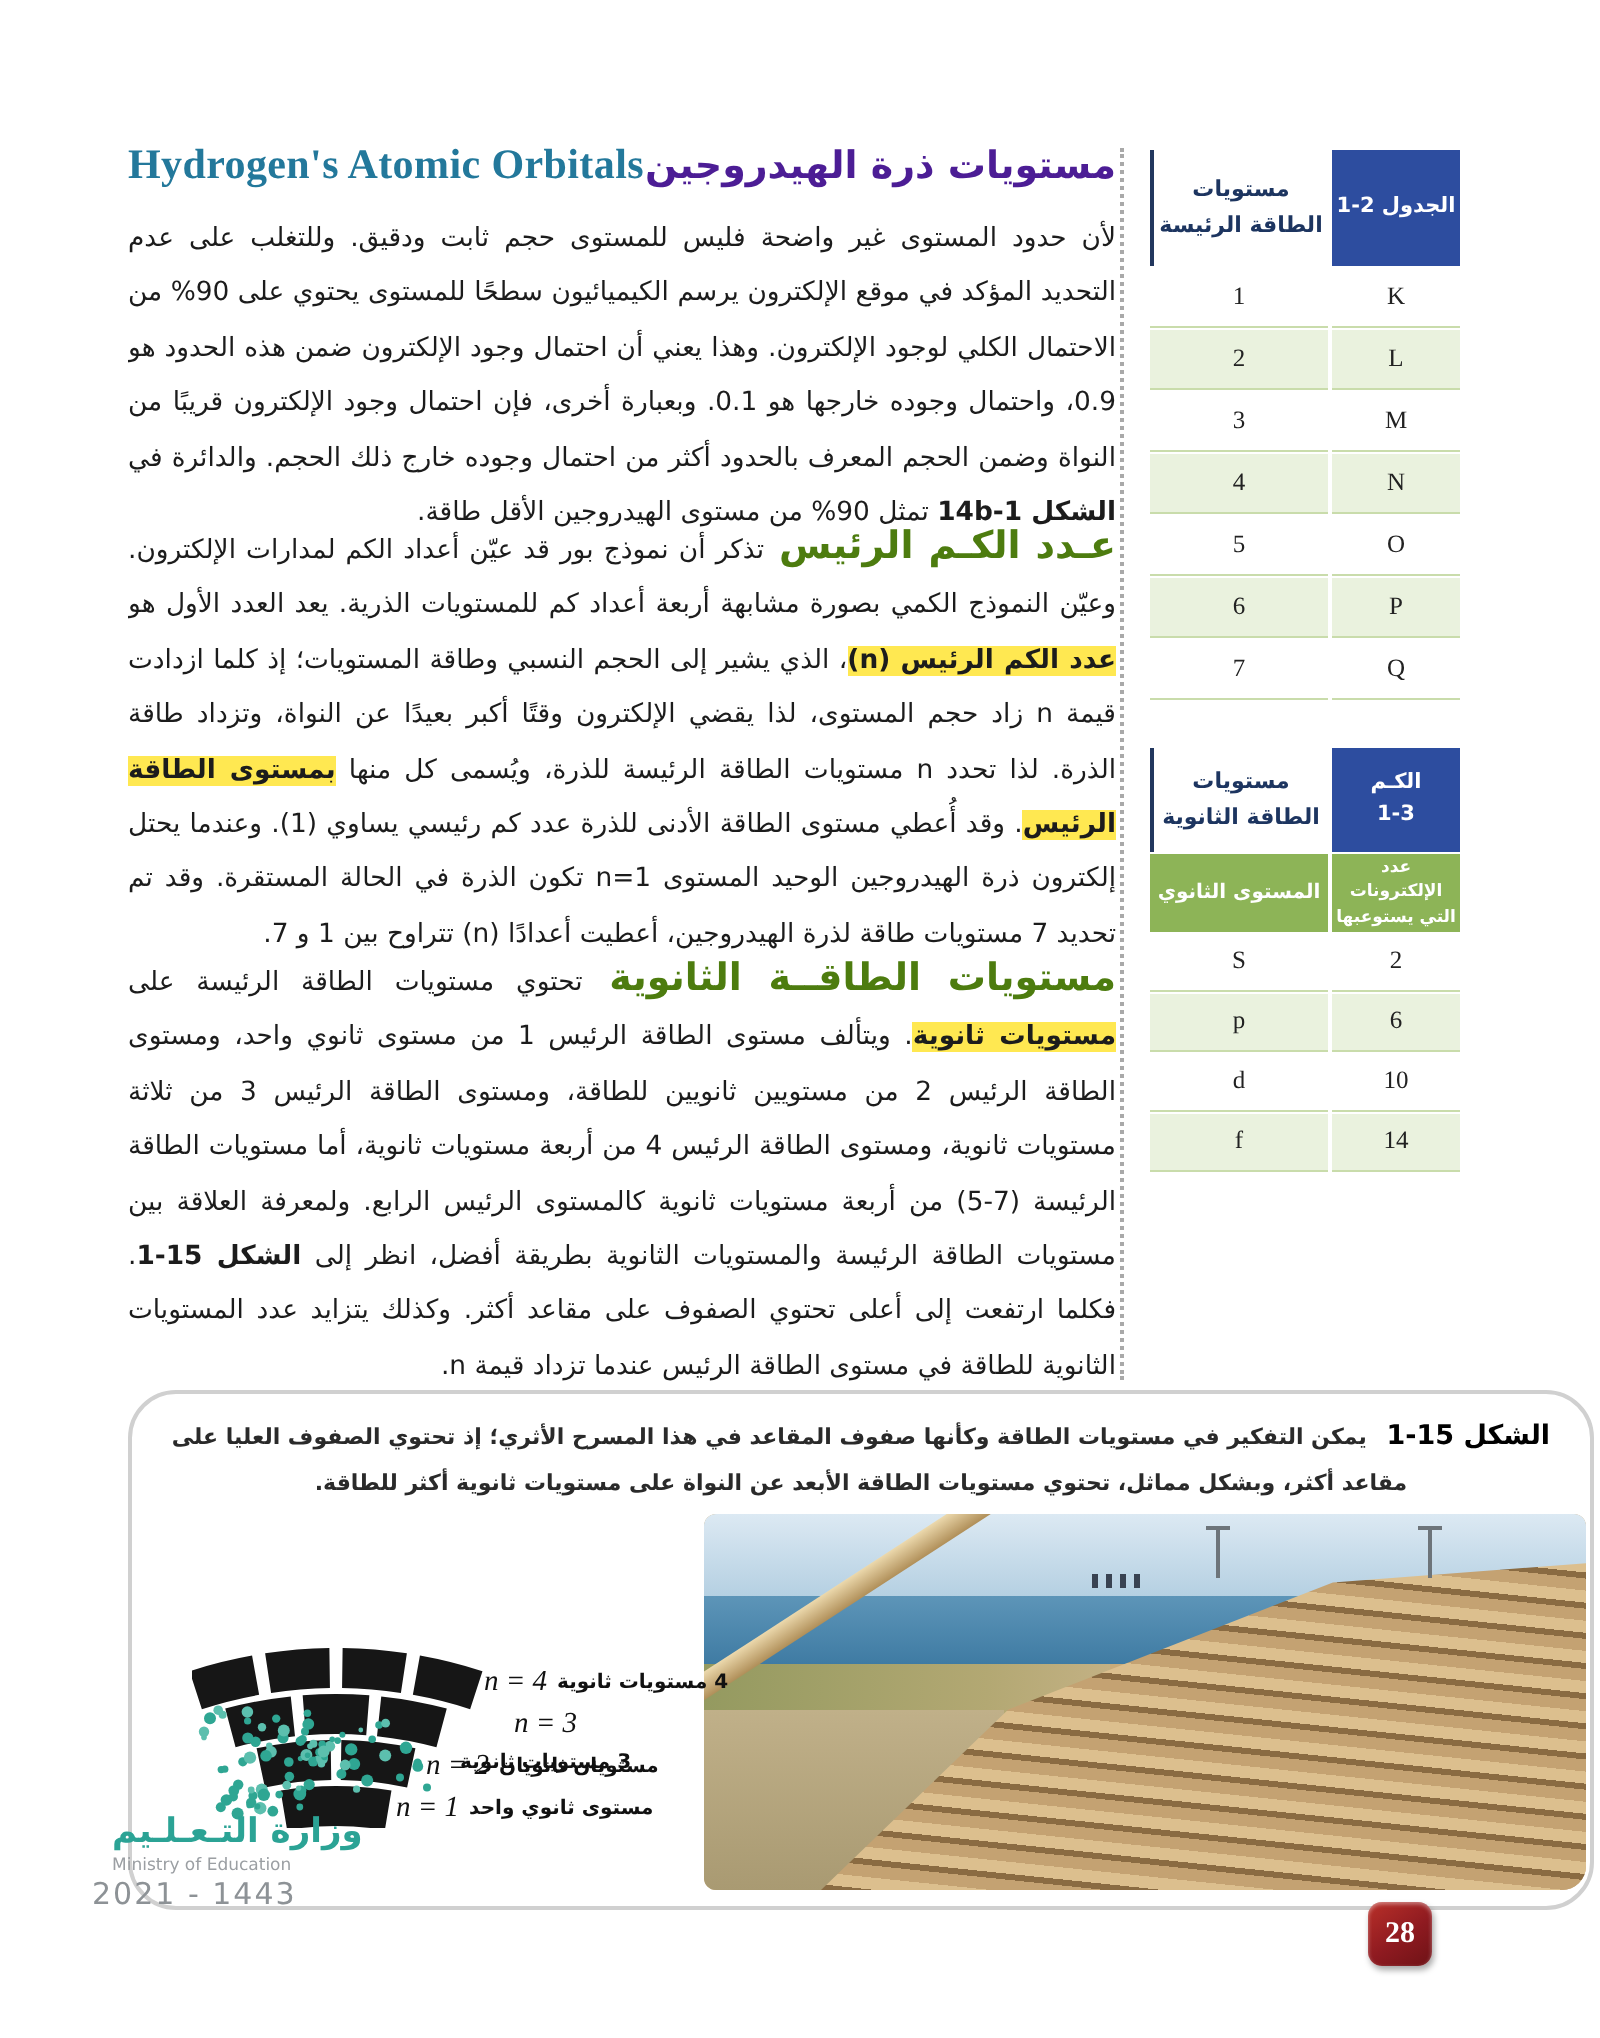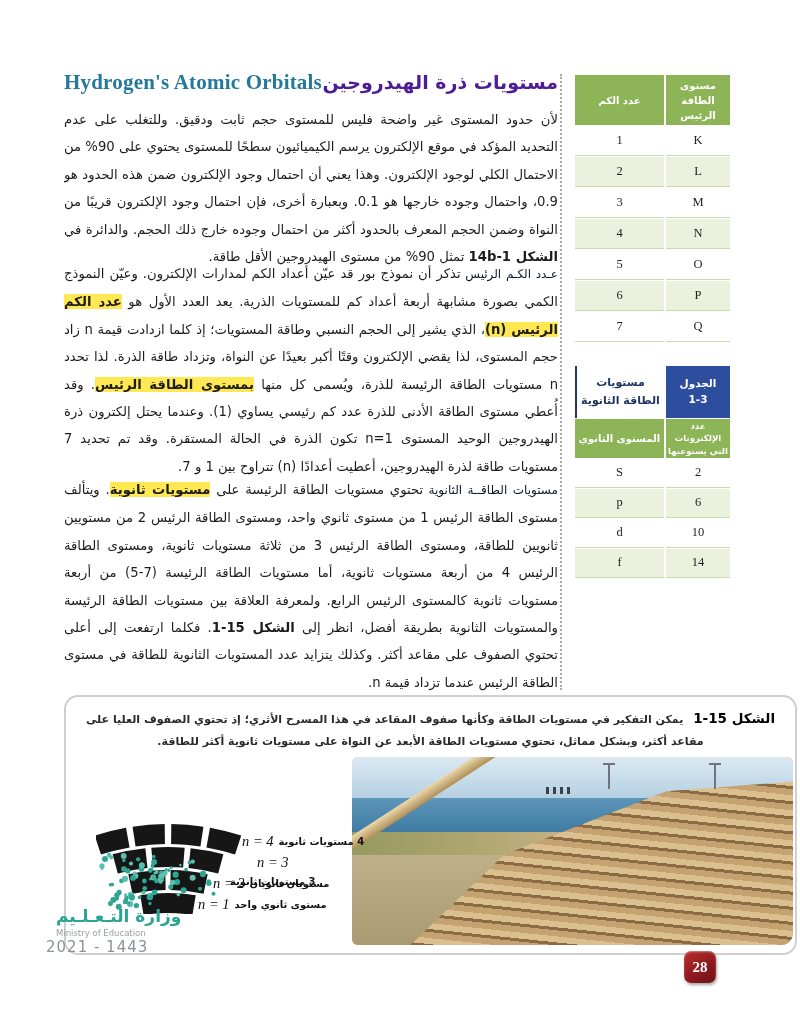--- a/index.html
+++ b/index.html
@@ -12,21 +12,21 @@
   .title-ar{font-size:19px;font-weight:bold;color:#4c1d95;}
   .title-en{direction:ltr;font-family:"Liberation Serif",serif;font-size:21px;
             font-weight:bold;color:#23789b;letter-spacing:.2px;}
 
   .para{position:absolute;left:64px;width:494px;direction:rtl;text-align:justify;
         font-size:13.2px;line-height:27.4px;color:#1c1c1c;overflow:hidden;}
   #p1{top:106px;height:168px;}
   #p2{top:260px;height:222px;}
   #p3{top:476px;height:222px;}
   .run-n{}
-  .run-red{color:#0f172a;font-weight:normal;font-size:12px;}
+  .run-red{color:#4d7c0f;font-weight:bold;font-size:19px;}
   .run-hl{background:#ffe851;font-weight:bold;}
   .run-b{font-weight:bold;}
 
   .dotted-sep{position:absolute;left:560px;top:74px;height:616px;width:0;
               border-left:2px dotted #a9a9a9;}
 
   
   .sidebar{position:absolute;left:575px;top:74px;width:157px;direction:rtl;}
   table.info-table{width:157px;border-collapse:separate;border-spacing:2px 1px;
                    table-layout:fixed;}
@@ -44,21 +44,21 @@
   .t-cell{font-family:"Liberation Serif",serif;font-size:12.5px;color:#222;
           border-bottom:1px solid #c9dcab;}
   .tbl-1 .t-cell{height:27px;}
   .tbl-2 .t-cell{height:26px;}
   tbody[data-repeat] tr:nth-child(odd) .t-cell{background:#ffffff;}
   tbody[data-repeat] tr:nth-child(even) .t-cell{background:#eaf2de;}
   .tbl-2{margin-top:22px;}
 
   
   .figure-box{position:absolute;left:64px;top:695px;width:729px;height:256px;
-              border:2px solid #d0d0d0;border-radius:14px;background:#fff;}
+              border:2px solid #d0d0d0;border-radius:24px;background:#fff;}
   .fig-caption{position:absolute;top:8px;right:14px;left:14px;direction:rtl;
                text-align:center;font-size:11px;line-height:1.95;color:#2a2a2a;
                font-weight:bold;}
   .fig-label{font-size:13.5px;color:#000;margin-left:6px;}
 
   
   .photo{position:absolute;left:286px;top:60px;width:441px;height:188px;
          border-radius:6px 6px 12px 6px;overflow:hidden;background:#c9ab79;}
   .ph-sky{position:absolute;left:0;top:0;width:100%;height:22%;
           background:linear-gradient(#dcE9f3,#b5d0e2);}
@@ -124,23 +124,26 @@
   <div class="dotted-sep"></div>
 
   <div class="sidebar">
 
     <table class="info-table tbl-1">
       <colgroup>
           <col style="width:64px">
           <col style="width:89px">
         </colgroup>
       <tbody>
-      <tr>
-        <td class="t-colhead col-r">مستوى الطاقة الرئيس</td>
-        <td class="t-colhead col-l">عدد الكم</td>
+          <tr>
+        <td class="t-badge title-row-td">
+          <span>الجدول 2-1</span>
+          <span></span>
+        </td>
+        <td class="t-title title-row-td">مستويات الطاقة الرئيسة</td>
       </tr>
       </tbody>
         <tbody data-repeat="tables.t1.rows">
 
       <tr>
           <td class="t-cell">K</td>
           <td class="t-cell">1</td>
         </tr>
           <tr>
           <td class="t-cell">L</td>
@@ -170,21 +173,21 @@
     </table>
 
     <table class="info-table tbl-2">
       <colgroup>
           <col style="width:64px">
           <col style="width:89px">
         </colgroup>
       <tbody>
           <tr>
         <td class="t-badge title-row-td">
-          <span>الجدول</span><br>
+          <span>الكـم</span><br>
           <span>1-3</span>
         </td>
         <td class="t-title title-row-td">مستويات الطاقة الثانوية</td>
       </tr>
       <tr>
         <td class="t-colhead col-r">عدد الإلكترونات التي يستوعبها</td>
         <td class="t-colhead col-l">المستوى الثانوي</td>
       </tr>
       </tbody>
         <tbody data-repeat="tables.t2.rows">

